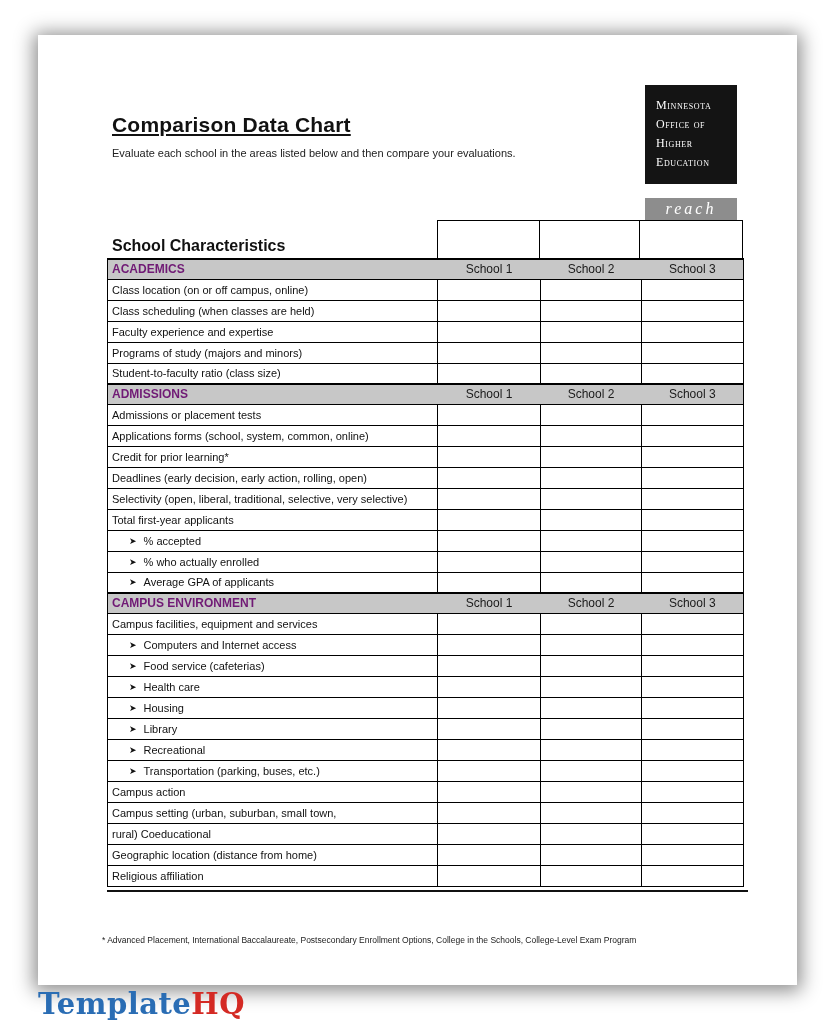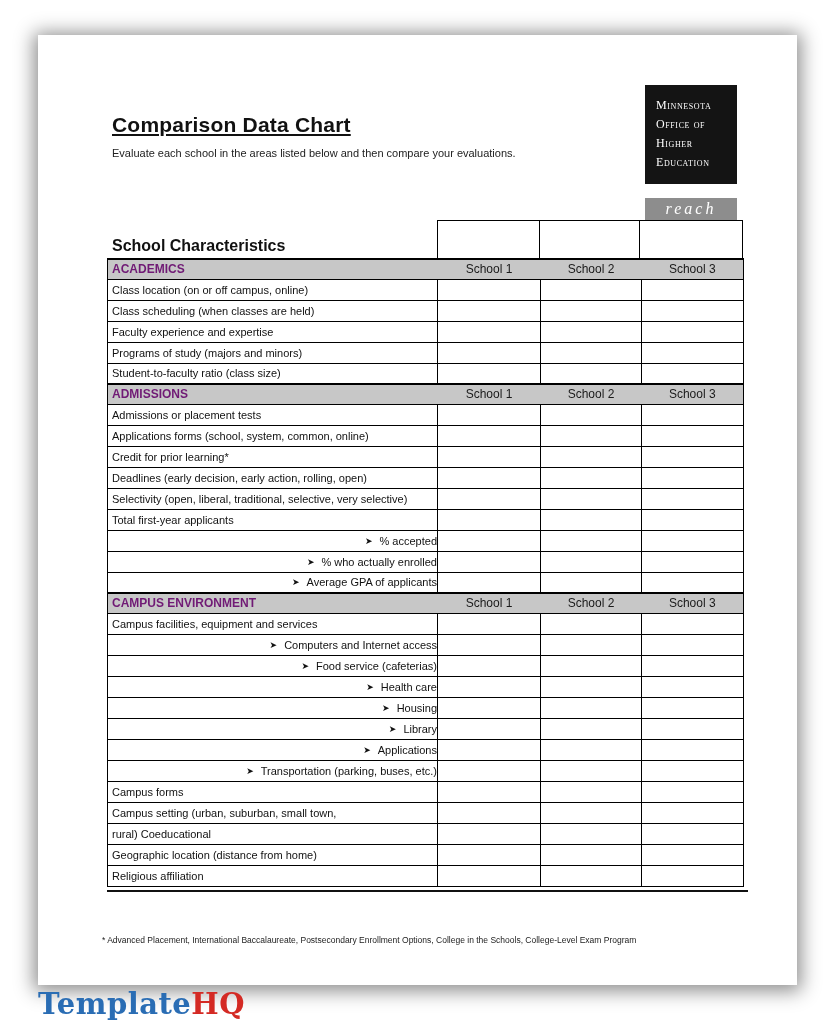--- a/index.html
+++ b/index.html
@@ -78,21 +78,21 @@
   }
   tr.sec td.sec-col { font-size: 12px; text-align: center; color: #1a1a1a; }
   tr.sec td:last-child { border-right: 1.5px solid var(--border-c); }
   tr.row td {
     border: 1px solid var(--border-c);
     height: 21px; vertical-align: middle; background: #fff;
   }
   tr.row td:first-child { border-left: 1.5px solid var(--border-c); }
   tr.row td:last-child { border-right: 1.5px solid var(--border-c); }
   td.row-label { font-size: 11px; color: #111; padding-left: 4px; }
-  td.row-label.indent { padding-left: 21px; text-align: right; }
+  td.row-label.indent { padding-left: 21px; }
   .bullet { font-size: 9px; margin-right: 7px; position: relative; top: -1px; }
   .bottom-rule {
     height: 0; border-top: 2.5px solid #111;
     margin-top: 3px; width: 641px;
   }
   
   .footnote {
     position: absolute; left: 64px; top: 900px; width: 640px;
     font-size: 8.5px; color: #222;
   }
@@ -296,35 +296,35 @@
   </tr>
 
   <tr class="row">
     <td class="row-label indent"><span class="bullet">➤</span><span class="row-label-text">Library</span></td>
     <td class="cell"></td>
     <td class="cell"></td>
     <td class="cell"></td>
   </tr>
 
   <tr class="row">
-    <td class="row-label indent"><span class="bullet">➤</span><span class="row-label-text">Applications</span></td>
+    <td class="row-label indent"><span class="bullet">➤</span><span class="row-label-text">Recreational</span></td>
     <td class="cell"></td>
     <td class="cell"></td>
     <td class="cell"></td>
   </tr>
 
   <tr class="row">
     <td class="row-label indent"><span class="bullet">➤</span><span class="row-label-text">Transportation (parking, buses, etc.)</span></td>
     <td class="cell"></td>
     <td class="cell"></td>
     <td class="cell"></td>
   </tr>
 
   <tr class="row">
-    <td class="row-label"><span class="row-label-text">Campus forms</span></td>
+    <td class="row-label"><span class="row-label-text">Campus action</span></td>
     <td class="cell"></td>
     <td class="cell"></td>
     <td class="cell"></td>
   </tr>
 
   <tr class="row">
     <td class="row-label"><span class="row-label-text">Campus setting (urban, suburban, small town,</span></td>
     <td class="cell"></td>
     <td class="cell"></td>
     <td class="cell"></td>

